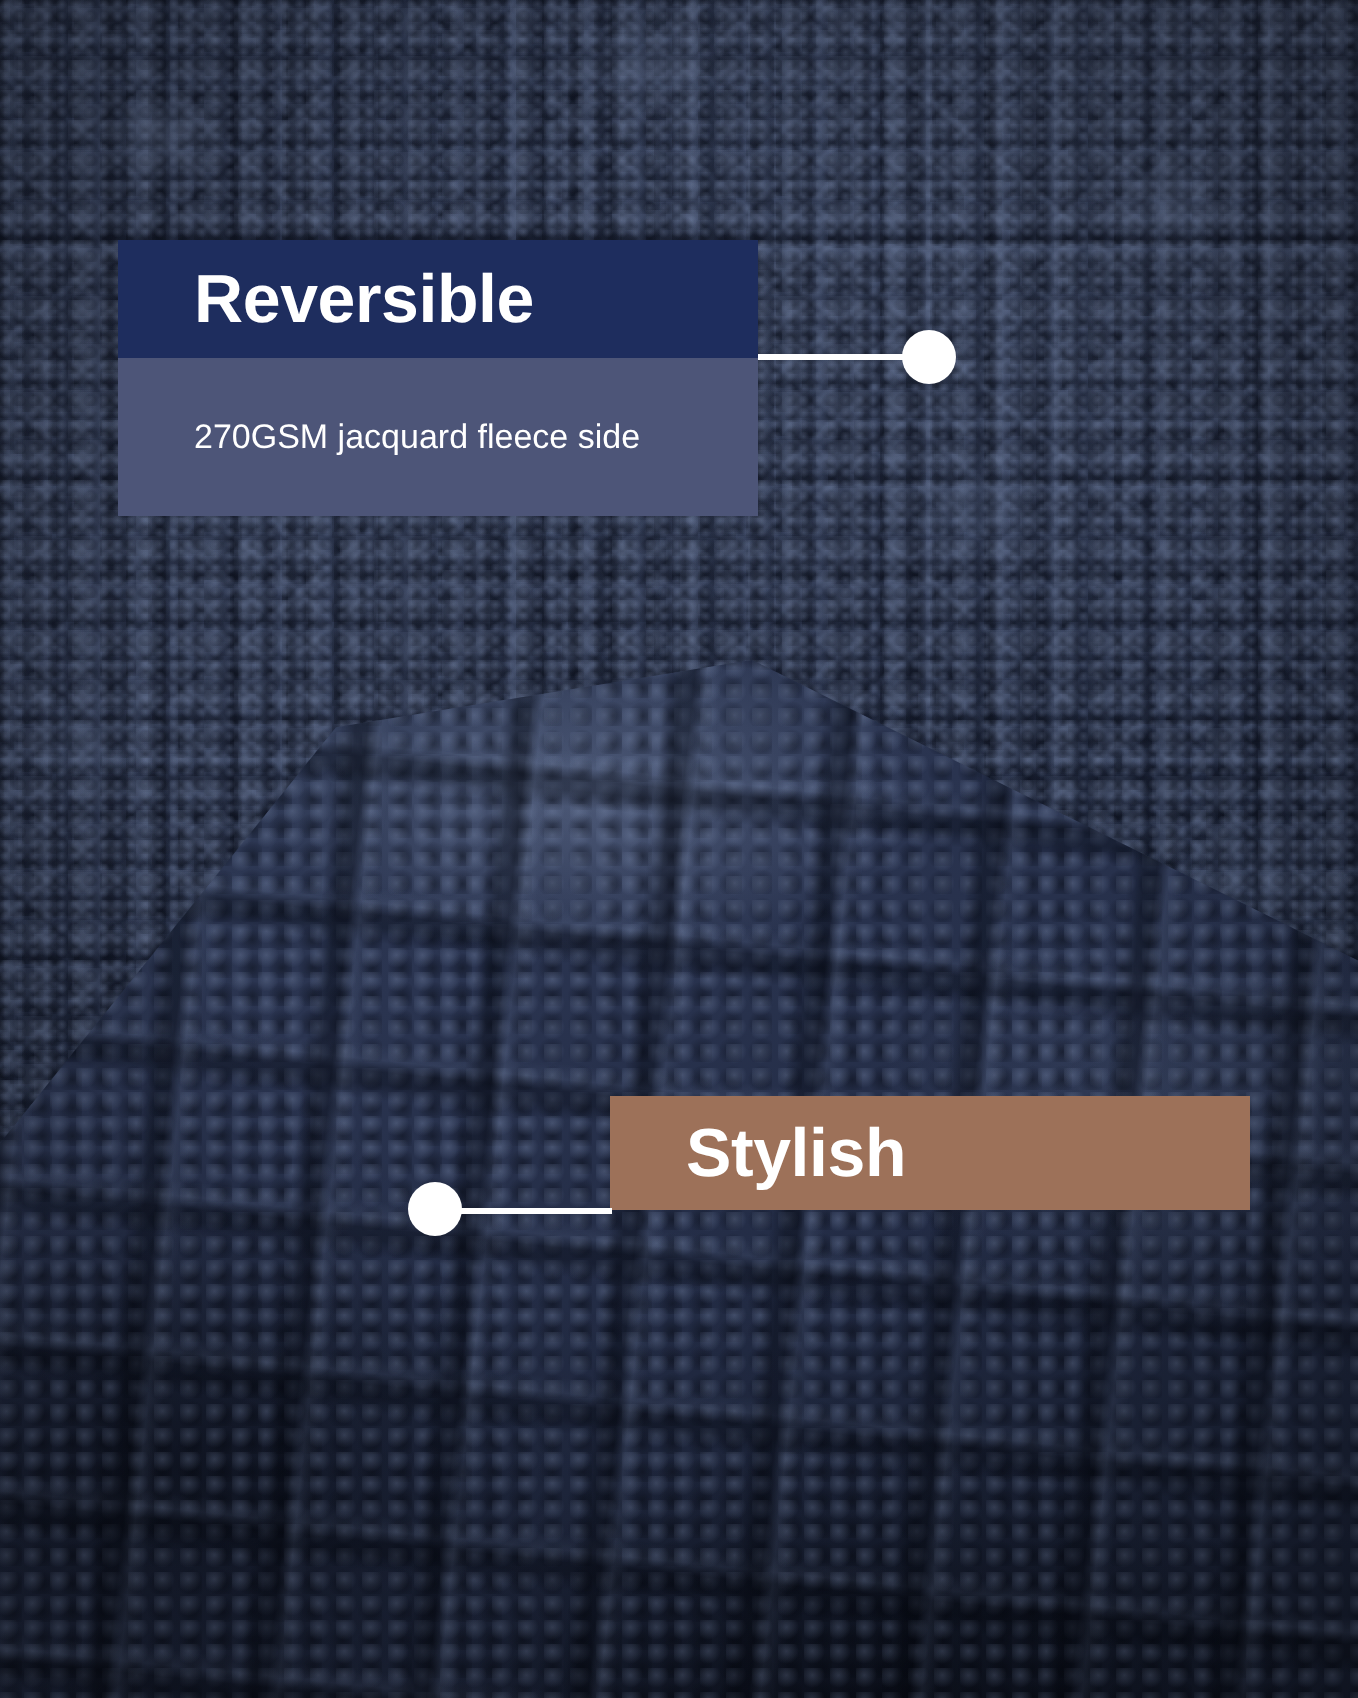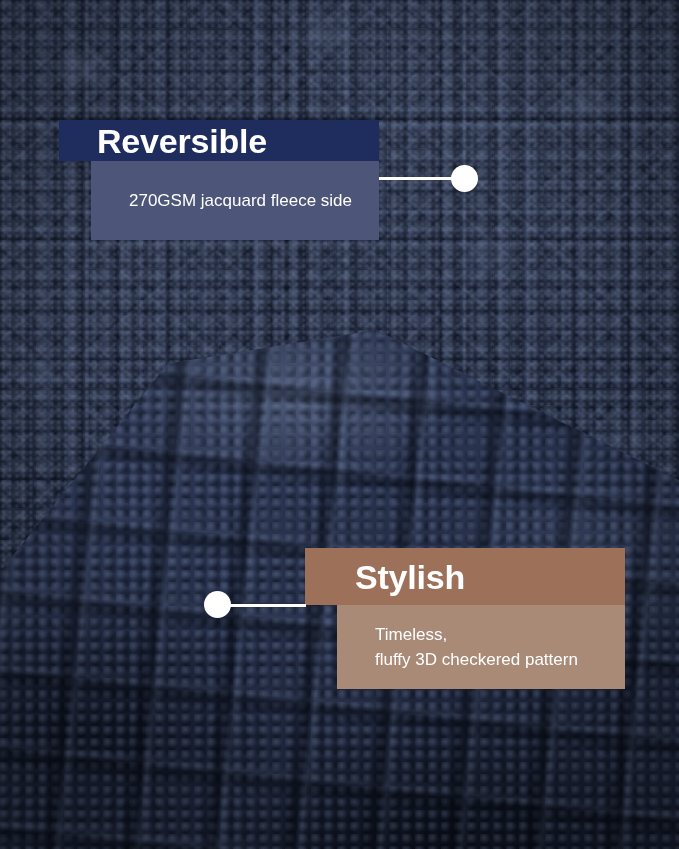--- a/index.html
+++ b/index.html
@@ -156,34 +156,33 @@
     font-weight: bold;
     letter-spacing: -0.2px;
     display: flex;
     align-items: center;
   }
   .callout-body {
     color: #ffffff;
     display: flex;
     flex-direction: column;
     justify-content: center;
-    margin-left: 32px;
   }
   .callout-body .line {
     white-space: pre;
   }
 
   
   #callout-reversible {
     left: 59px;
     top: 120px;
     width: 320px;
   }
   #callout-reversible .callout-header {
-    height: 41px;
+    height: 59px;
     background: #1e2d5e;
     padding-left: 38px;
     font-size: 34px;
     line-height: 34px;
   }
   #callout-reversible .callout-body {
     height: 79px;
     background: #4d5578;
     padding-left: 38px;
     font-size: 17px;
@@ -192,21 +191,21 @@
 
   
   #callout-stylish {
     left: 305px;
     top: 548px;
     width: 320px;
   }
   #callout-stylish .callout-header {
     height: 57px;
     background: #9d7159;
-    padding-left: 50px;
+    padding-left: 38px;
     font-size: 34px;
     line-height: 34px;
   }
   #callout-stylish .callout-body {
     height: 84px;
     background: #a88a77;
     padding-left: 38px;
     font-size: 17px;
     line-height: 25px;
   }
@@ -270,21 +269,17 @@
       <span class="line">270GSM jacquard fleece side</span>
     </div>
   </div>
   <div class="leader-line" id="leader-line-reversible"></div>
   <div class="leader-dot" id="leader-dot-reversible"></div>
 
   <div class="callout" id="callout-stylish">
     <div class="callout-header">
       <span>Stylish</span>
     </div>
-    <div class="callout-body">
-      <span class="line">Timeless,</span>
-      <span class="line">fluffy 3D checkered pattern</span>
-    </div>
   </div>
   <div class="leader-line" id="leader-line-stylish"></div>
   <div class="leader-dot" id="leader-dot-stylish"></div>
 
 </div>
 
 </body></html>

